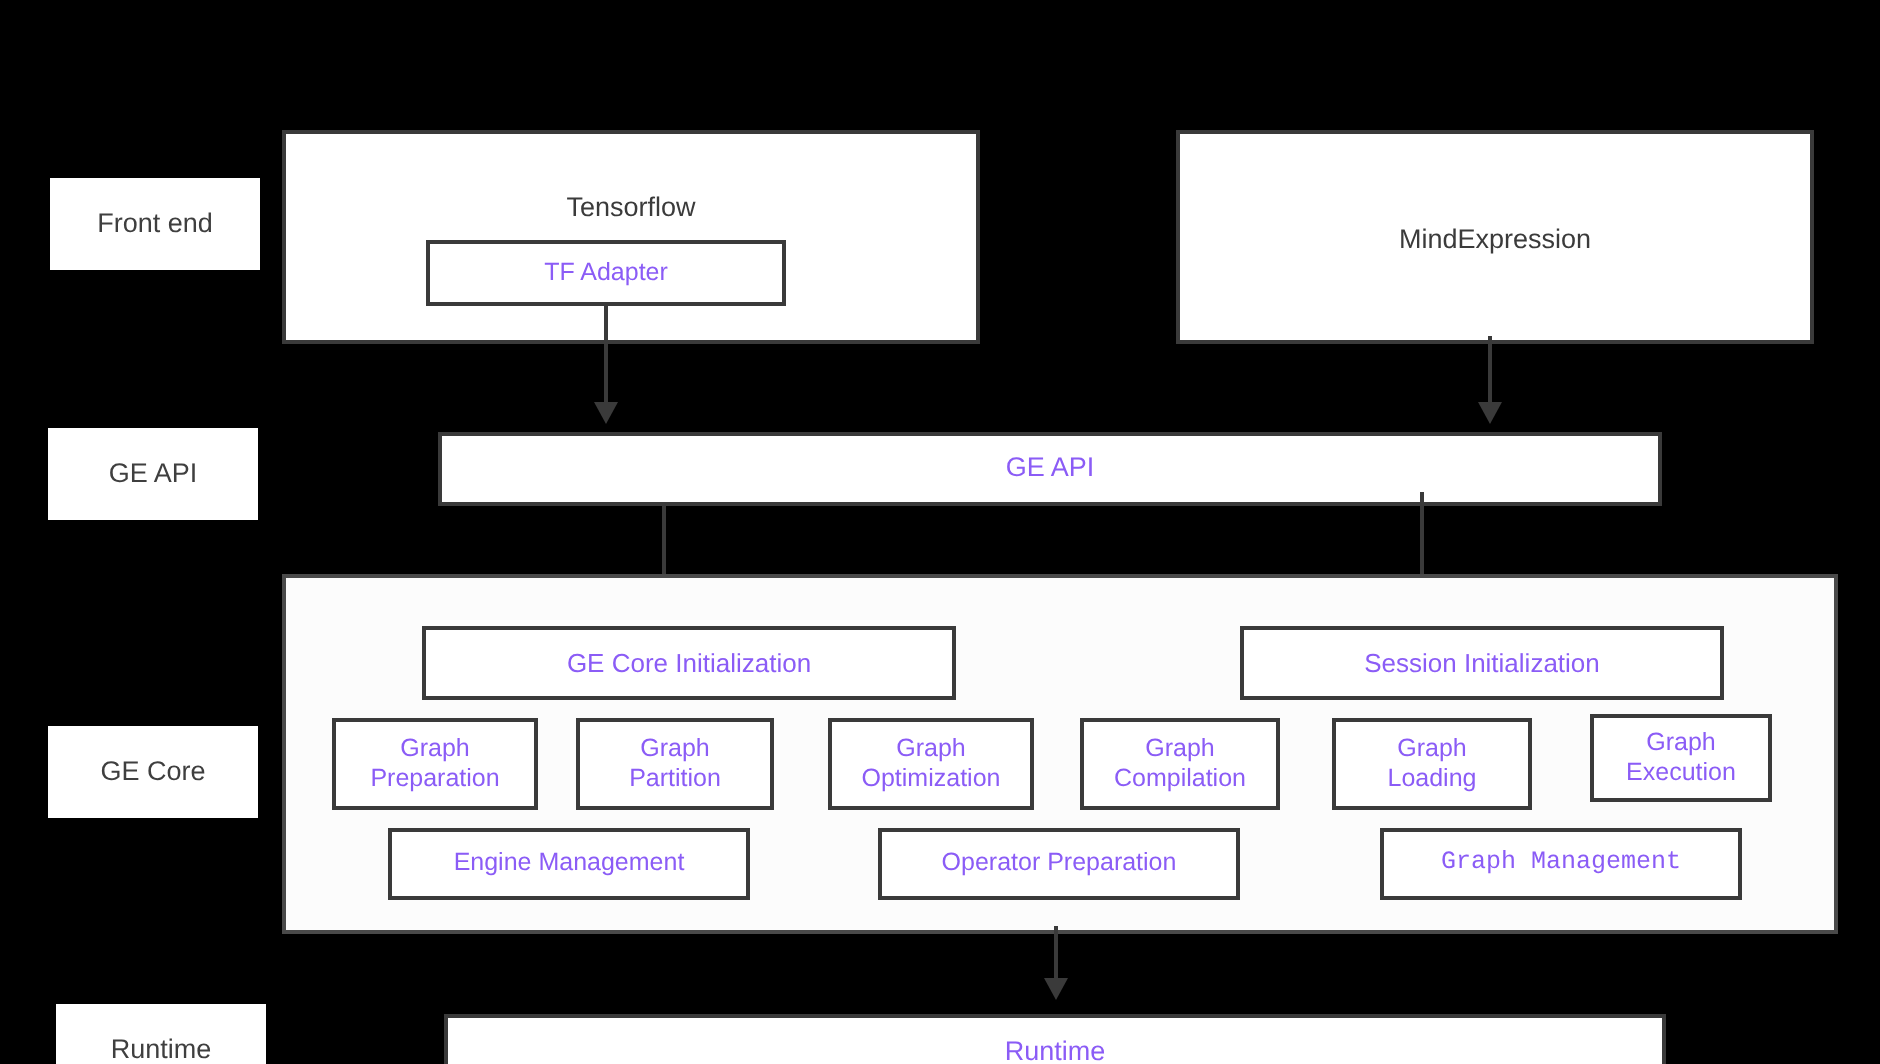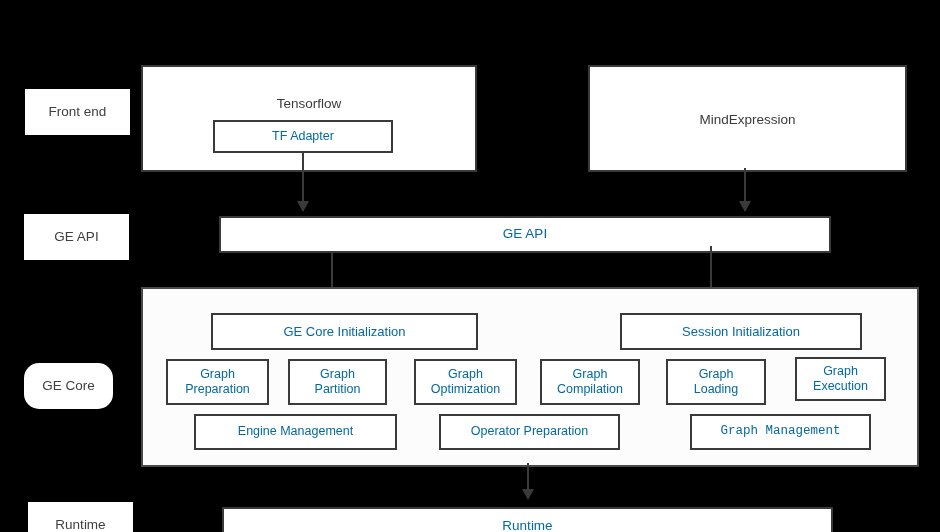--- a/index.html
+++ b/index.html
@@ -7,21 +7,21 @@
   body{
     background:#000000;
     width:940px;height:532px;
     font-family:"Liberation Sans","DejaVu Sans",sans-serif;
     overflow:hidden;
   }
   #canvas{position:relative;width:940px;height:532px;background:#000000;margin-top:39px;}
 
   
   .node{position:absolute;box-sizing:border-box;display:flex;align-items:center;
-        justify-content:center;text-align:center;color:#0369a1;
+        justify-content:center;text-align:center;color:#8b5cf6;
         font-size:13px;line-height:1.22;white-space:pre-line;}
 
   
   .stage-label{background:#ffffff;border:none;font-size:13.5px;color:#3f3f3f;}
 
   
   .panel{background:#ffffff;border:2px solid #3a3a3a;}
   .panel-title{position:absolute;left:0;right:0;text-align:center;color:#3b3b3b;
                font-size:13.5px;}
 
@@ -41,25 +41,25 @@
 </style>
 </head>
 <body>
 
 <div id="canvas">
 
   <div class="node stage-label" style="left:25px;top:50px;width:105px;height:46px;">Front end</div>
 
   <div class="node stage-label" style="left:24px;top:175px;width:105px;height:46px;">GE API</div>
 
-  <div class="node stage-label" style="left:24px;top:324px;width:89px;height:46px;border-radius:15px;">GE Core</div>
+  <div class="node stage-label" style="left:24px;top:324px;width:105px;height:46px;">GE Core</div>
 
   <div class="node stage-label" style="left:28px;top:463px;width:105px;height:46px;">Runtime</div>
 
-  <div class="panel" style="position:absolute;left:141px;top:26px;width:332px;height:103px;">
+  <div class="panel" style="position:absolute;left:141px;top:26px;width:332px;height:103px;padding-left:13px;">
     <div class="panel-title" style="top:29px;">Tensorflow</div>
   </div>
 
   <div class="node box" style="left:213px;top:81px;width:180px;height:33px;">TF Adapter</div>
 
   <div class="panel" style="position:absolute;left:588px;top:26px;width:315px;height:103px;">
     <div class="panel-title" style="top:45px;">MindExpression</div>
   </div>
 
   <div class="conn conn-v" style="left:302px;top:114px;height:51px;"></div>
@@ -93,21 +93,21 @@
 
   <div class="node box" style="left:540px;top:320px;width:100px;height:46px;">Graph
 Compilation</div>
 
   <div class="node box" style="left:666px;top:320px;width:100px;height:46px;">Graph
 Loading</div>
 
   <div class="node box" style="left:795px;top:318px;width:91px;height:44px;">Graph
 Execution</div>
 
-  <div class="node box wide" style="left:194px;top:375px;width:203px;height:36px;">Engine Management</div>
+  <div class="node box wide" style="left:194px;top:375px;width:181px;height:36px;">Engine Management</div>
 
   <div class="node box wide" style="left:439px;top:375px;width:181px;height:36px;">Operator Preparation</div>
 
   <div class="node box wide" style="left:690px;top:375px;width:181px;height:36px;font-family:Liberation Mono, monospace;">Graph Management</div>
 
   <div class="conn conn-v" style="left:527px;top:424px;height:28px;"></div>
   <div class="arrow-head" style="left:522px;top:450px;"></div>
 
   <div class="node panel" style="left:222px;top:468px;width:611px;height:38px;font-size:13.5px;">Runtime</div>
 

